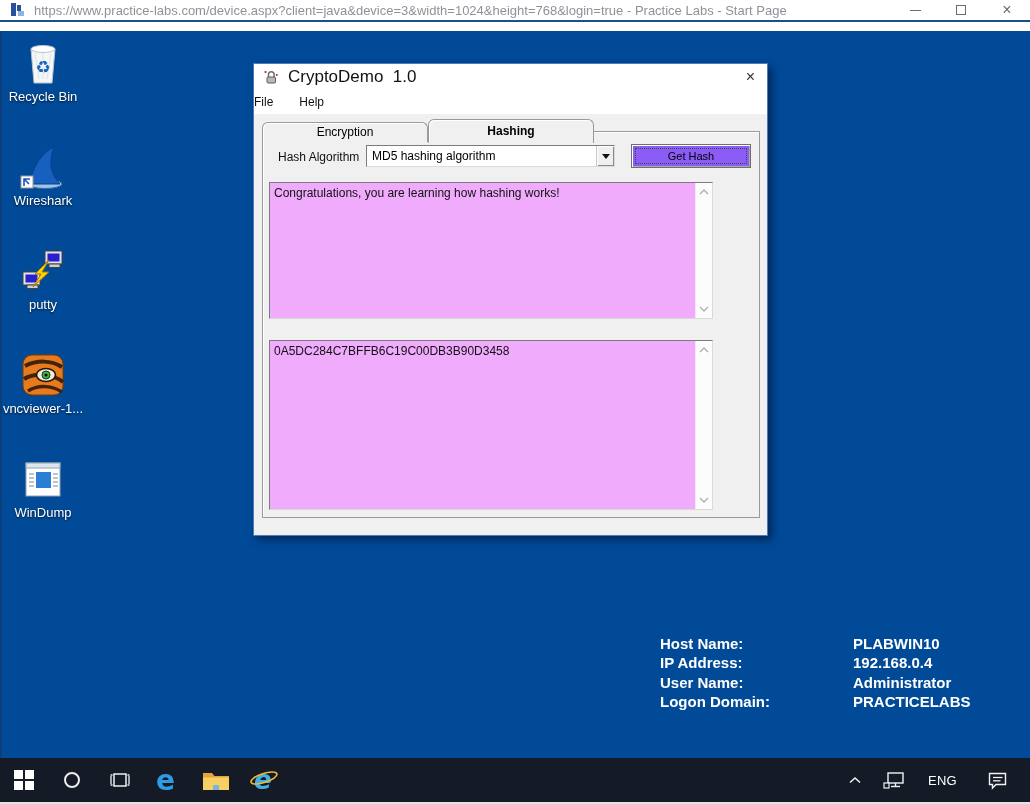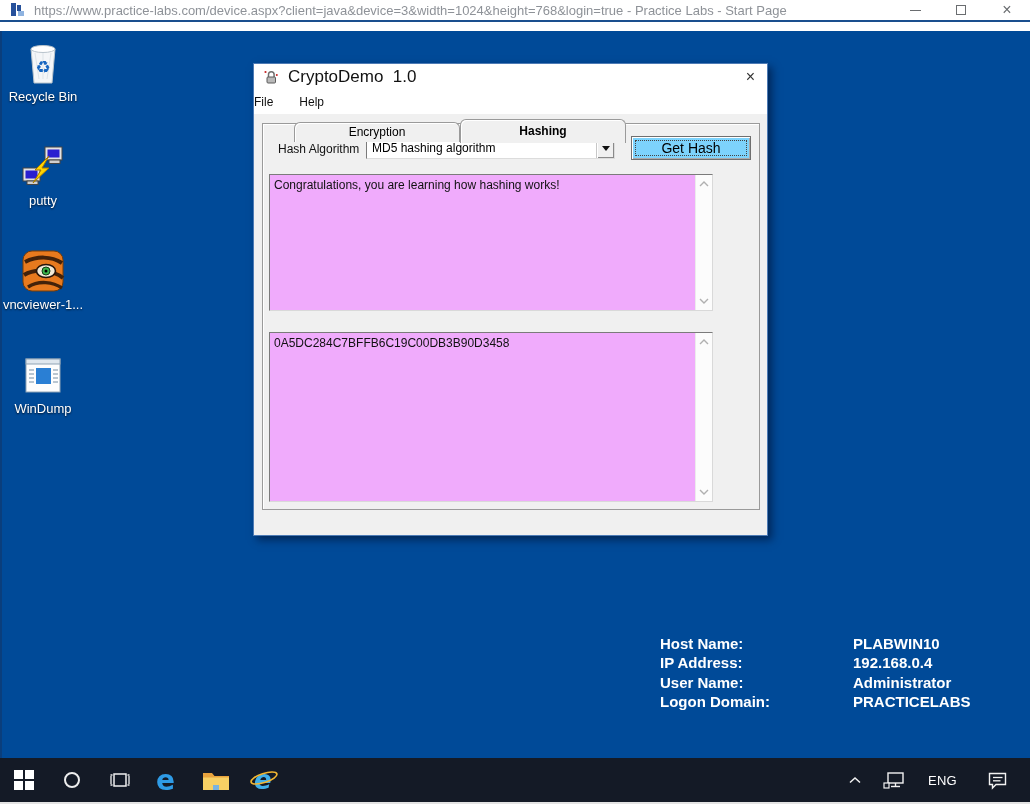--- a/index.html
+++ b/index.html
@@ -40,38 +40,38 @@
   .dlg-title { font-size:17px; color:#111; white-space:pre; }
   .dlg-close { margin-left:auto; font-size:16px; color:#333; padding:0 3px; cursor:default; }
   .dlg-menubar { height:24px; background:#fff; display:flex; align-items:center; gap:26px; }
   .menu-item { font-size:12px; color:#111; cursor:default; }
   .dlg-body { position:absolute; left:0; top:50px; right:0; bottom:0; background:#f0f0f0; }
 
   .tabs { position:absolute; left:8px; top:4px; height:24px; display:flex; align-items:flex-end; z-index:2; }
   .tab { width:166px; text-align:center; font-size:12px; background:#f0f0f0;
     border:1px solid #9a9a9a; border-bottom:none; border-radius:6px 6px 0 0;
     box-shadow:inset 1px 1px 0 #fff; cursor:default; }
-  .tab.inactive { height:20px; line-height:19px;margin-left:32px; }
+  .tab.inactive { height:20px; line-height:19px; }
   .tab.active { height:24px; line-height:22px; font-weight:bold; position:relative; margin-bottom:-1px;
     background:#f0f0f0; z-index:3; }
 
-  .tab-frame { position:absolute; left:8px; top:9px; width:498px; height:387px; background:#f0f0f0;
+  .tab-frame { position:absolute; left:8px; top:17px; width:498px; height:387px; background:#f0f0f0;
     border:1px solid #9a9a9a; box-shadow:inset 1px 1px 0 #fff; z-index:1; }
 
   .hash-label { position:absolute; left:15px; top:18px; font-size:12px; color:#111; }
   .combo { position:absolute; left:103px; top:13px; width:249px; height:22px; background:#fff;
     border:1px solid; border-color:#7b7b7b #dcdcdc #dcdcdc #7b7b7b; display:flex; }
   .combo-text { flex:1; font-size:12px; padding:3px 0 0 5px; white-space:nowrap; overflow:hidden; }
   .combo-btn { width:18px; background:#f0f0f0; box-shadow:inset 1px 1px 0 #fff, inset -1px -1px 0 #8a8a8a;
     border-left:1px solid #c7c7c7; display:flex; align-items:center; justify-content:center; cursor:default; }
   .combo-arrow { width:0; height:0; border:4px solid transparent; border-top:5px solid #111; margin-top:5px; }
 
-  .get-hash-btn { position:absolute; left:368px; top:12px; width:120px; height:24px; background:#7dd3fc;
+  .get-hash-btn { position:absolute; left:368px; top:12px; width:120px; height:24px; background:#8b5cf6;
     border:1px solid #6f6f6f; box-shadow:inset 1px 1px 0 #fff, inset -1px -1px 0 #a9a9a9;
-    font-size:14px; text-align:center; line-height:22px; cursor:default; }
+    font-size:11px; text-align:center; line-height:22px; cursor:default; }
   .get-hash-btn::before { content:""; position:absolute; inset:3px; border:1px dotted #444; pointer-events:none; }
 
   .ta { position:absolute; left:6px; width:444px; background:#f0abfc;
     border:1px solid; border-color:#7b7b7b #d9d9d9 #d9d9d9 #7b7b7b; }
   .ta-input { top:50px; height:137px; }
   .ta-output { top:208px; height:170px; }
   .ta-text { position:absolute; left:0; top:0; right:17px; bottom:0; font-size:12px; color:#111;
     padding:3px 4px; white-space:pre-wrap; overflow:hidden; }
   .scrollbar { position:absolute; right:0; top:0; bottom:0; width:17px; background:#fcfcfc;
     border-left:1px solid #ececec; }
@@ -122,20 +122,29 @@
       <div class="desk-icon">
         <svg class="art" viewBox="0 0 48 48">
           <path d="M12 10 L36 10 L33 44 L15 44 Z" fill="#f4f6f8" stroke="#b9c4cc"></path>
           <path d="M16 14 L20 40 M32 14 L28 40 M24 14 L24 40" stroke="#dde4e9" fill="none"></path>
           <ellipse cx="24" cy="10" rx="12" ry="3.5" fill="#ffffff" stroke="#b9c4cc"></ellipse>
           <text x="24" y="34" text-anchor="middle" font-size="17" fill="#1565c0">♻</text>
         </svg>
         <div class="lbl">Recycle Bin</div>
       </div>
 
+      <div class="desk-icon">
+        <svg class="art" viewBox="0 0 48 48">
+          <ellipse cx="26" cy="41" rx="17" ry="4.5" fill="#9fc4ea" stroke="#35699f"></ellipse>
+          <path d="M11 41 C 13 23, 25 8, 35 4 C 31 16, 29 28, 41 41 Z" fill="#1660c0" stroke="#0b3e86"></path>
+          <rect x="2" y="33" width="12" height="12" fill="#fff" stroke="#9a9a9a"></rect>
+          <path d="M5 43 L5 36 L11 36 M5 36 L10 41" stroke="#1c53c4" stroke-width="1.6" fill="none"></path>
+        </svg>
+        <div class="lbl">Wireshark</div>
+      </div>
 
       <div class="desk-icon">
         <svg class="art" viewBox="0 0 48 48">
           <rect x="26" y="4" width="17" height="13" fill="#e3e3e3" stroke="#444"></rect>
           <rect x="28.5" y="6.5" width="12" height="8" fill="#2a1fd0"></rect>
           <rect x="30" y="17" width="11" height="3.5" fill="#cfcfcf" stroke="#444"></rect>
           <rect x="4" y="25" width="17" height="13" fill="#e3e3e3" stroke="#444"></rect>
           <rect x="6.5" y="27.5" width="12" height="8" fill="#2a1fd0"></rect>
           <rect x="8" y="38" width="11" height="3.5" fill="#cfcfcf" stroke="#444"></rect>
           <polygon points="30,13 16,27 22,27 14,40 30,25 23,25" fill="#ffd400" stroke="#a87900"></polygon>

